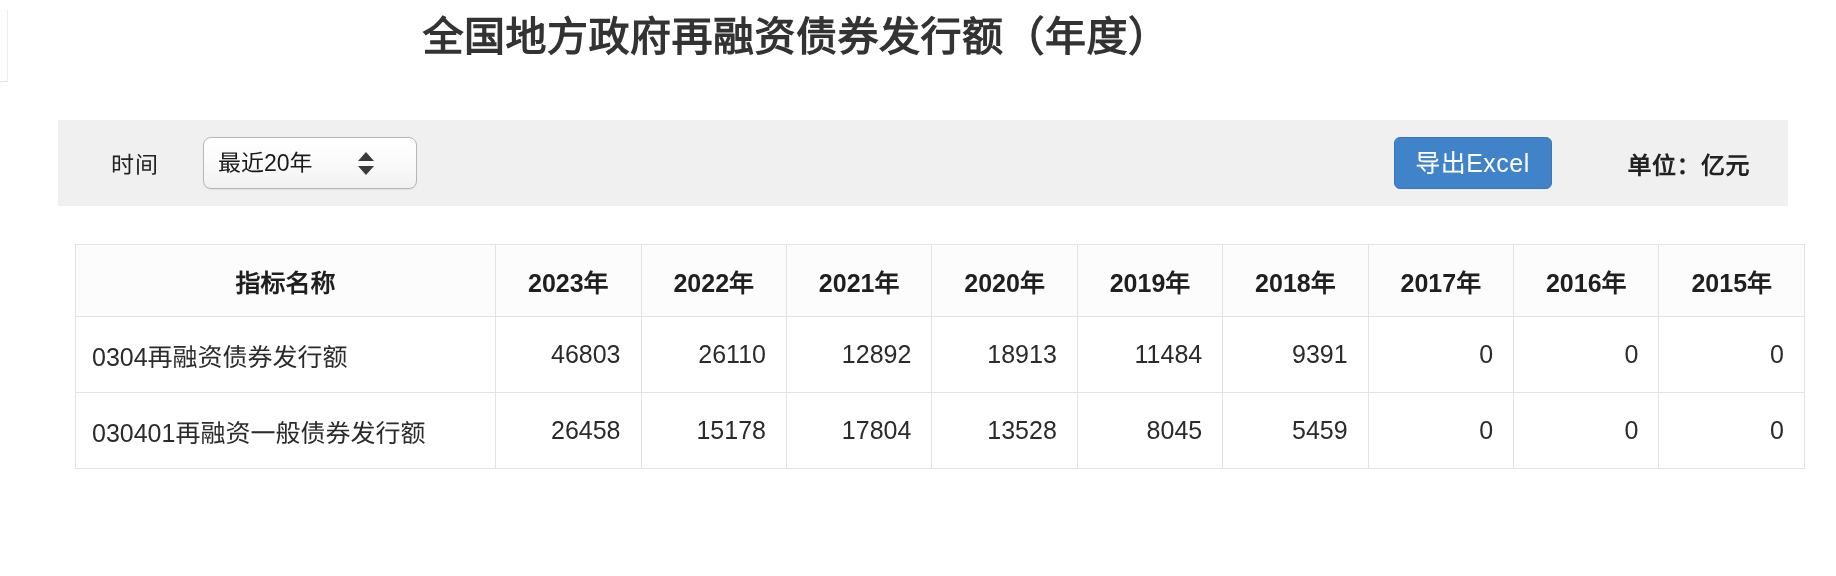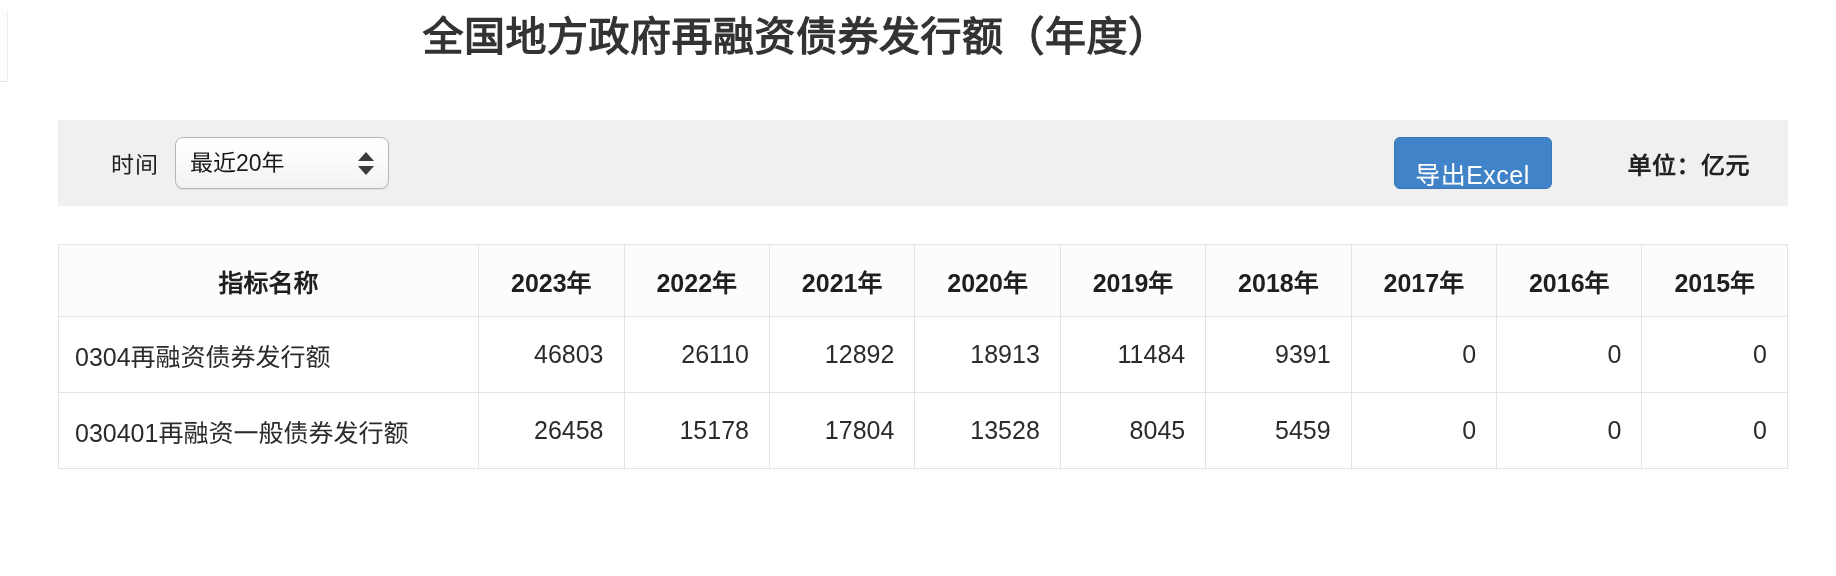--- a/index.html
+++ b/index.html
@@ -92,20 +92,21 @@
     font-size: 23px;
     color: #1a1a1a;
     padding-left: 14px;
     padding-right: 46px;
     -webkit-appearance: none;
     -moz-appearance: none;
     appearance: none;
     line-height: 50px;
     cursor: default;
     outline: none;
+    margin-left: 28px;
   }
 
   .stepper {
     position: absolute;
     right: 15px;
     top: 50%;
     transform: translateY(-50%);
     width: 16px;
     height: 34px;
     pointer-events: none;
@@ -125,21 +126,21 @@
   .toolbar-right {
     margin-left: auto;
     display: flex;
     align-items: center;
     padding-right: 38px;
   }
 
   .export-btn {
     height: 52px;
     min-width: 158px;
-    padding: 12px 20px;
+    padding: 0 20px;
     background: #4183c8;
     border: 1px solid #3a77b8;
     border-radius: 6px;
     color: #ffffff;
     font-family: "Liberation Sans", "DejaVu Sans", sans-serif;
     font-size: 25px;
     letter-spacing: 0.5px;
     line-height: 50px;
     cursor: pointer;
     white-space: nowrap;
@@ -160,20 +161,21 @@
     position: absolute;
     left: 58px;
     top: 244px;
     width: 1730px;
   }
 
   table.data {
     width: 1730px;
     border-collapse: collapse;
     table-layout: fixed;
+    margin-left: 17px;
   }
 
   table.data th,
   table.data td {
     border: 1px solid #e3e3e3;
     height: 76px;
     font-size: 25px;
     color: #2b2b2b;
     font-weight: normal;
     vertical-align: middle;

